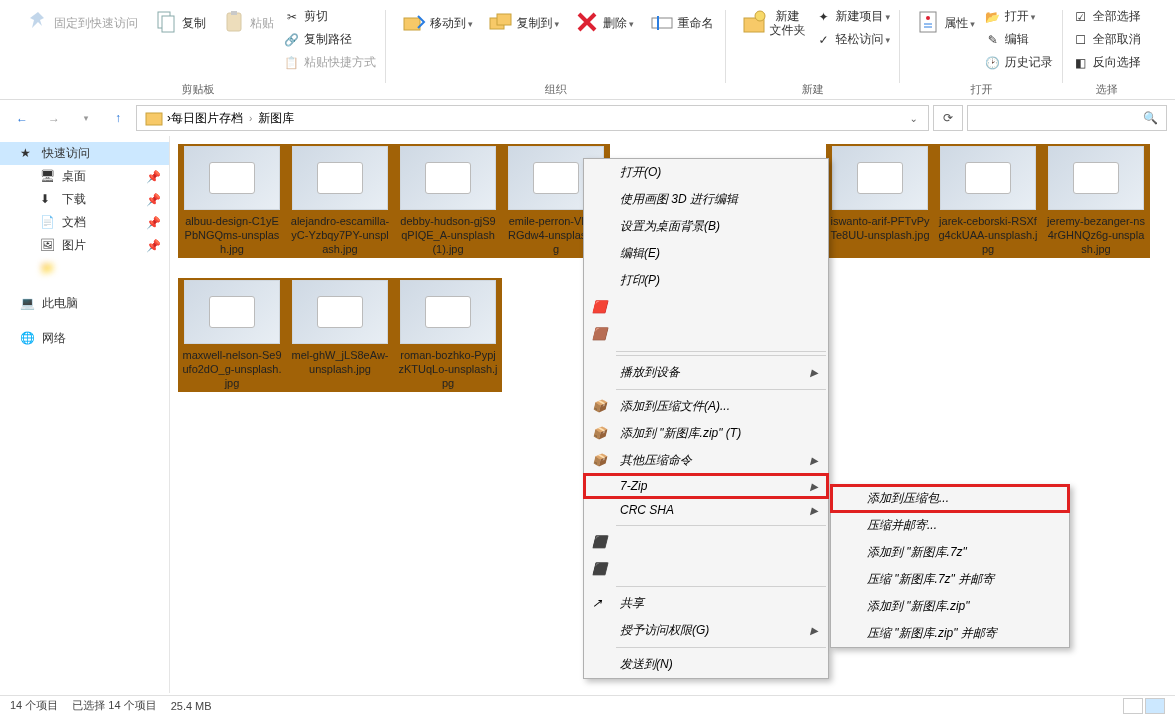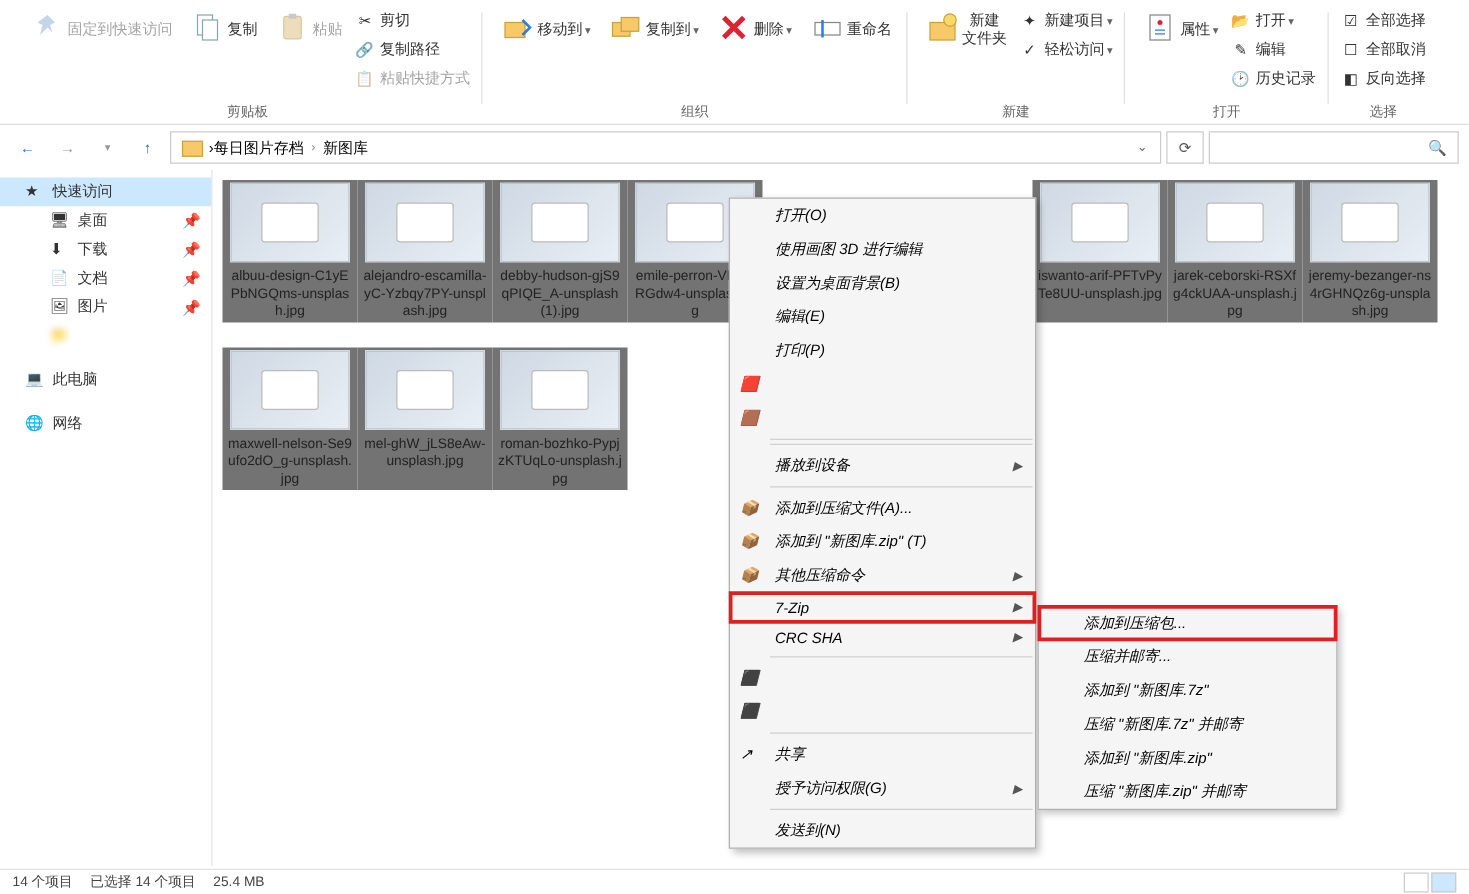--- a/index.html
+++ b/index.html
@@ -40,21 +40,21 @@
 .side-item { display: flex; align-items: center; padding: 3px 8px 3px 20px; font-size: 12px; color: #333; cursor: pointer; }
 .side-item.l2 { padding-left: 40px; justify-content: space-between; }
 .side-item.selected { background: #cce8ff; }
 .side-item .sic { width: 16px; height: 16px; margin-right: 6px; display: inline-flex; }
 .side-item .pin { color: #5a9ed8; font-size: 12px; }
 .side-gap { height: 12px; }
 
 .files { flex: 1; padding: 8px; overflow: hidden; }
 .file-grid { display: flex; flex-wrap: wrap; gap: 10px 0; }
 .file-item { width: 108px; display: flex; flex-direction: column; align-items: center; padding: 2px; }
-.file-item.selected { background: #737373; }
+.file-item.selected { background: #a16207; }
 .thumb { width: 96px; height: 64px; background: linear-gradient(135deg,#cfd9e4,#e8eef4); border: 1px solid #d0d7de; display: flex; align-items: center; justify-content: center; position: relative; overflow: hidden; }
 .thumb::before { content: ""; position: absolute; width: 44px; height: 30px; background: #fff; border: 1px solid #bbb; border-radius: 3px; }
 .file-name { font-size: 11px; text-align: center; line-height: 14px; margin-top: 4px; color: #222; word-break: break-all; padding: 0 2px; max-height: 56px; overflow: hidden; }
 
 
 .context-menu { position: absolute; background: #f5f5f5; border: 1px solid #b0b0b0; box-shadow: 3px 3px 6px rgba(0,0,0,0.25); font-size: 12px; }
 .ctx-item { padding: 5px 40px 5px 36px; position: relative; cursor: default; display: flex; align-items: center; font-style: italic; }
 .ctx-item .cicon { position: absolute; left: 8px; width: 16px; height: 16px; display: inline-flex; }
 .ctx-item .arrow { position: absolute; right: 10px; color: #555; font-size: 10px; }
 .ctx-sep { height: 1px; background: #d0d0d0; margin: 3px 2px 3px 32px; }

